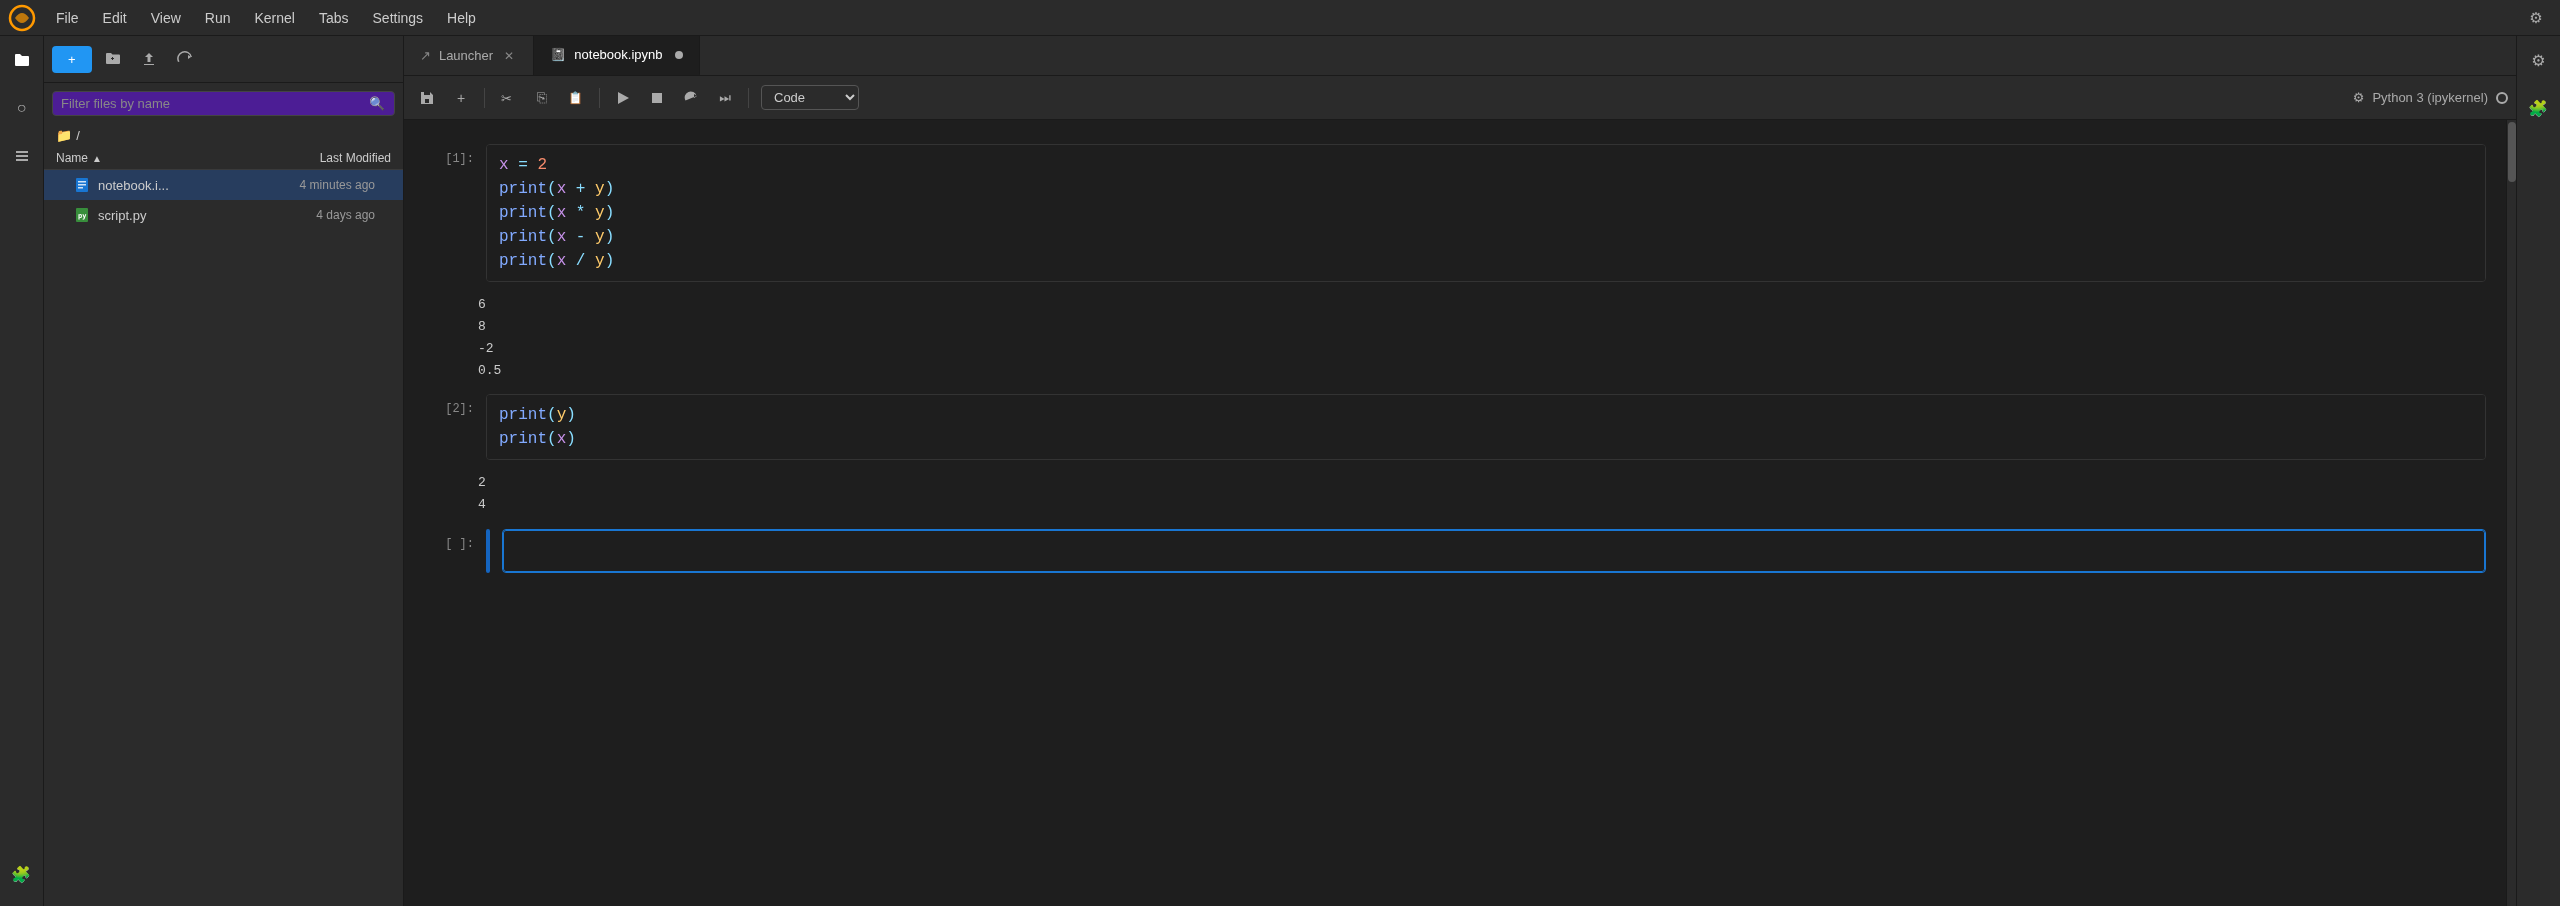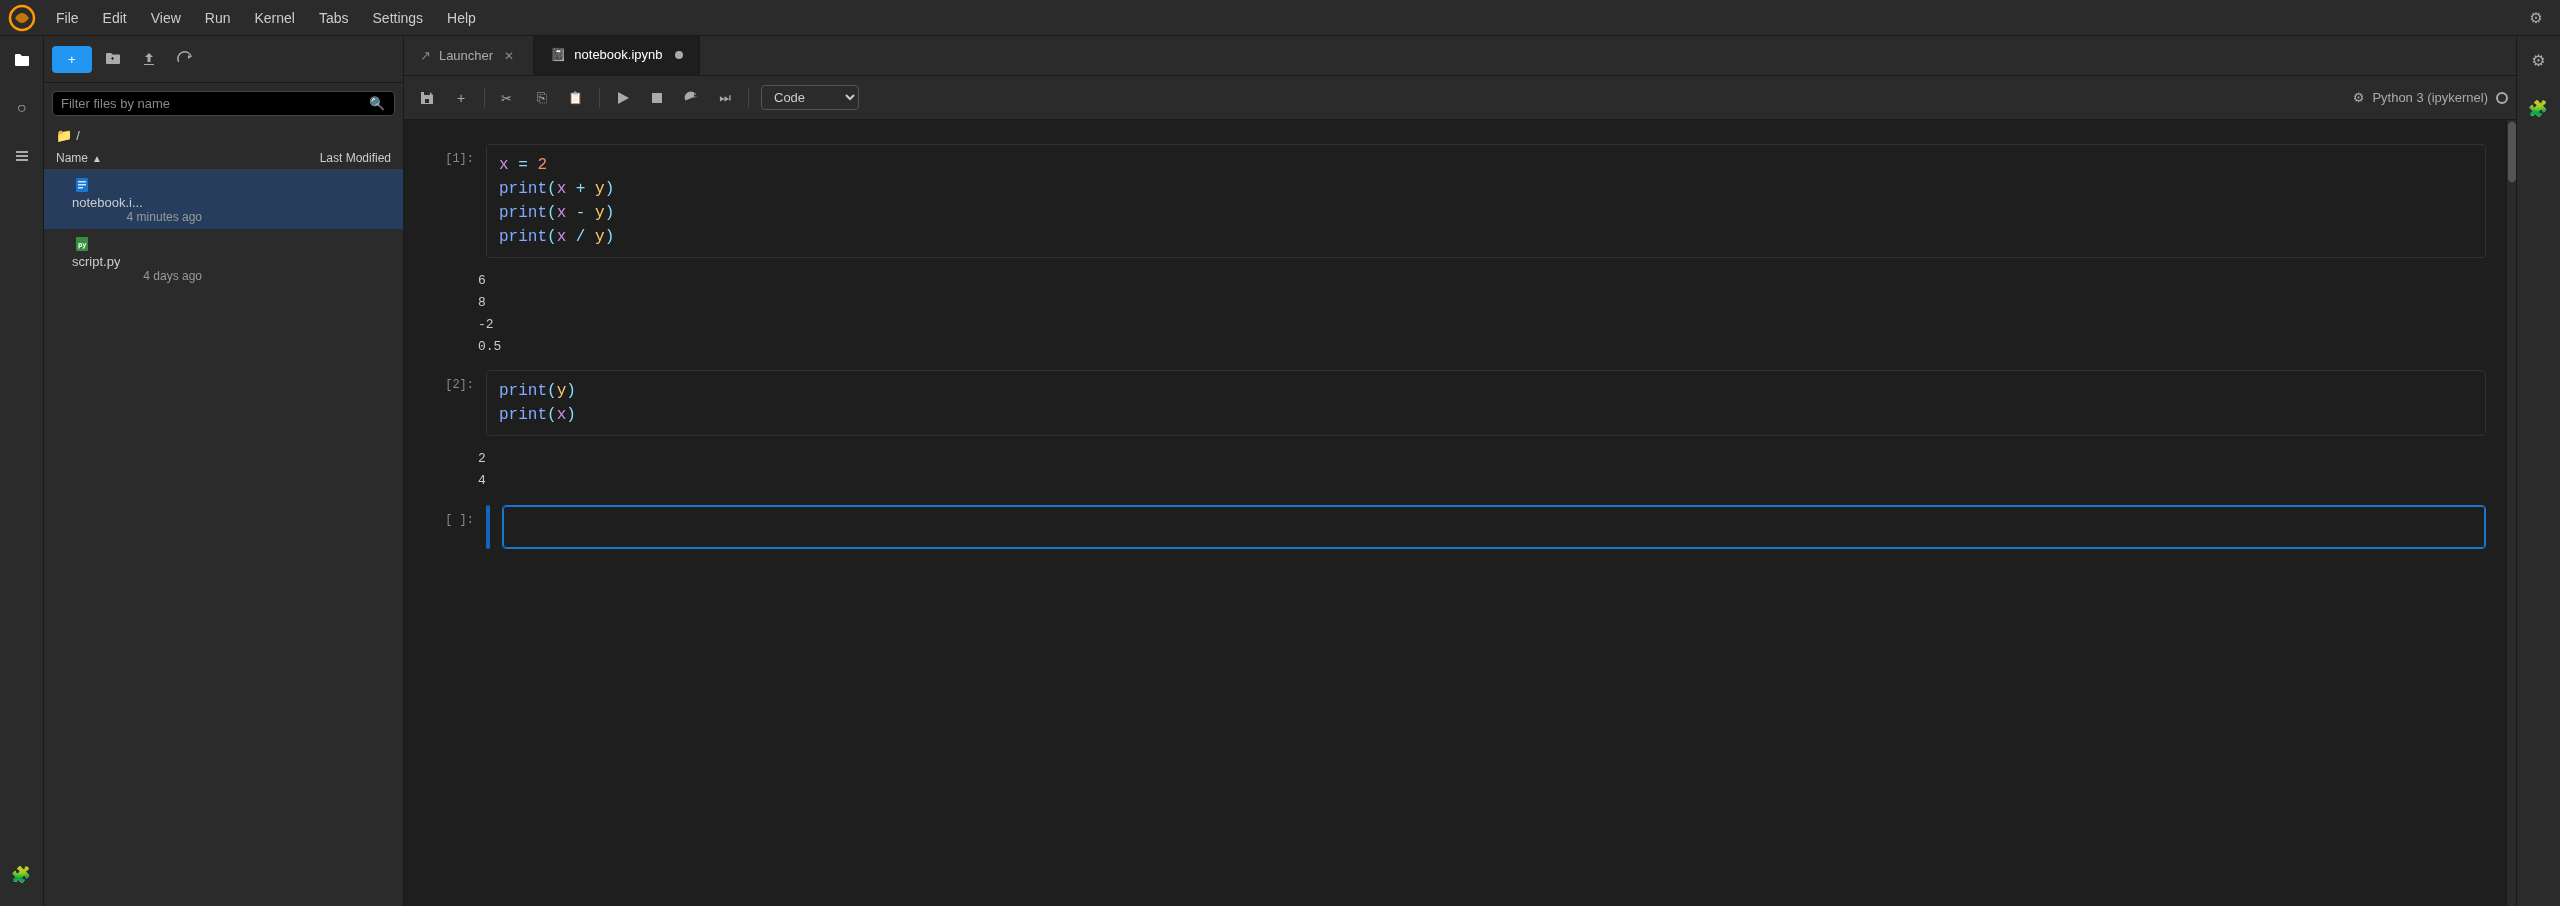--- a/index.html
+++ b/index.html
@@ -107,21 +107,21 @@
       align-items: center;
       justify-content: center;
       border-radius: 4px;
       font-size: 15px;
     }
 
     .search-bar {
       display: flex;
       align-items: center;
       margin: 8px;
-      background: #000000;
+      background: #4c1d95;
       border: 1px solid #444;
       border-radius: 4px;
       padding: 4px 8px;
       gap: 6px;
     }
     .search-bar input {
       background: transparent;
       border: none;
       outline: none;
       color: #ccc;
@@ -160,25 +160,24 @@
       text-align: right;
       color: #ccc;
     }
 
     .file-list {
       flex: 1;
       overflow-y: auto;
     }
     .file-item {
       display: flex;
-      align-items: flex-start;
+      align-items: center;
       padding: 5px 28px;
       cursor: pointer;
       font-size: 13px;
-      flex-direction: column;
     }
     .file-item.selected { background: #1f6feb44; }
     .file-item .file-icon {
       width: 20px;
       height: 20px;
       margin-right: 6px;
       display: flex;
       align-items: center;
       justify-content: center;
       font-size: 14px;
@@ -604,20 +603,21 @@
 
     <div class="notebook-scroll">
       <div class="notebook-content">
 
         <div class="cell-container">
           <div class="cell-label">[1]:</div>
           <div class="cell-content">
             <div class="cell-code">
               <div><span class="var-x">x</span> <span class="op">=</span> <span class="num">2</span></div>
               <div><span class="fn">print</span><span class="paren">(</span><span class="var-x">x</span> <span class="op">+</span> <span class="var-y">y</span><span class="paren">)</span></div>
+              <div><span class="fn">print</span><span class="paren">(</span><span class="var-x">x</span> <span class="op">*</span> <span class="var-y">y</span><span class="paren">)</span></div>
               <div><span class="fn">print</span><span class="paren">(</span><span class="var-x">x</span> <span class="op">-</span> <span class="var-y">y</span><span class="paren">)</span></div>
               <div><span class="fn">print</span><span class="paren">(</span><span class="var-x">x</span> <span class="op">/</span> <span class="var-y">y</span><span class="paren">)</span></div>
             </div>
           </div>
         </div>
 
         <div class="cell-output">
           <div>6</div>
           <div>8</div>
           <div>-2</div>

